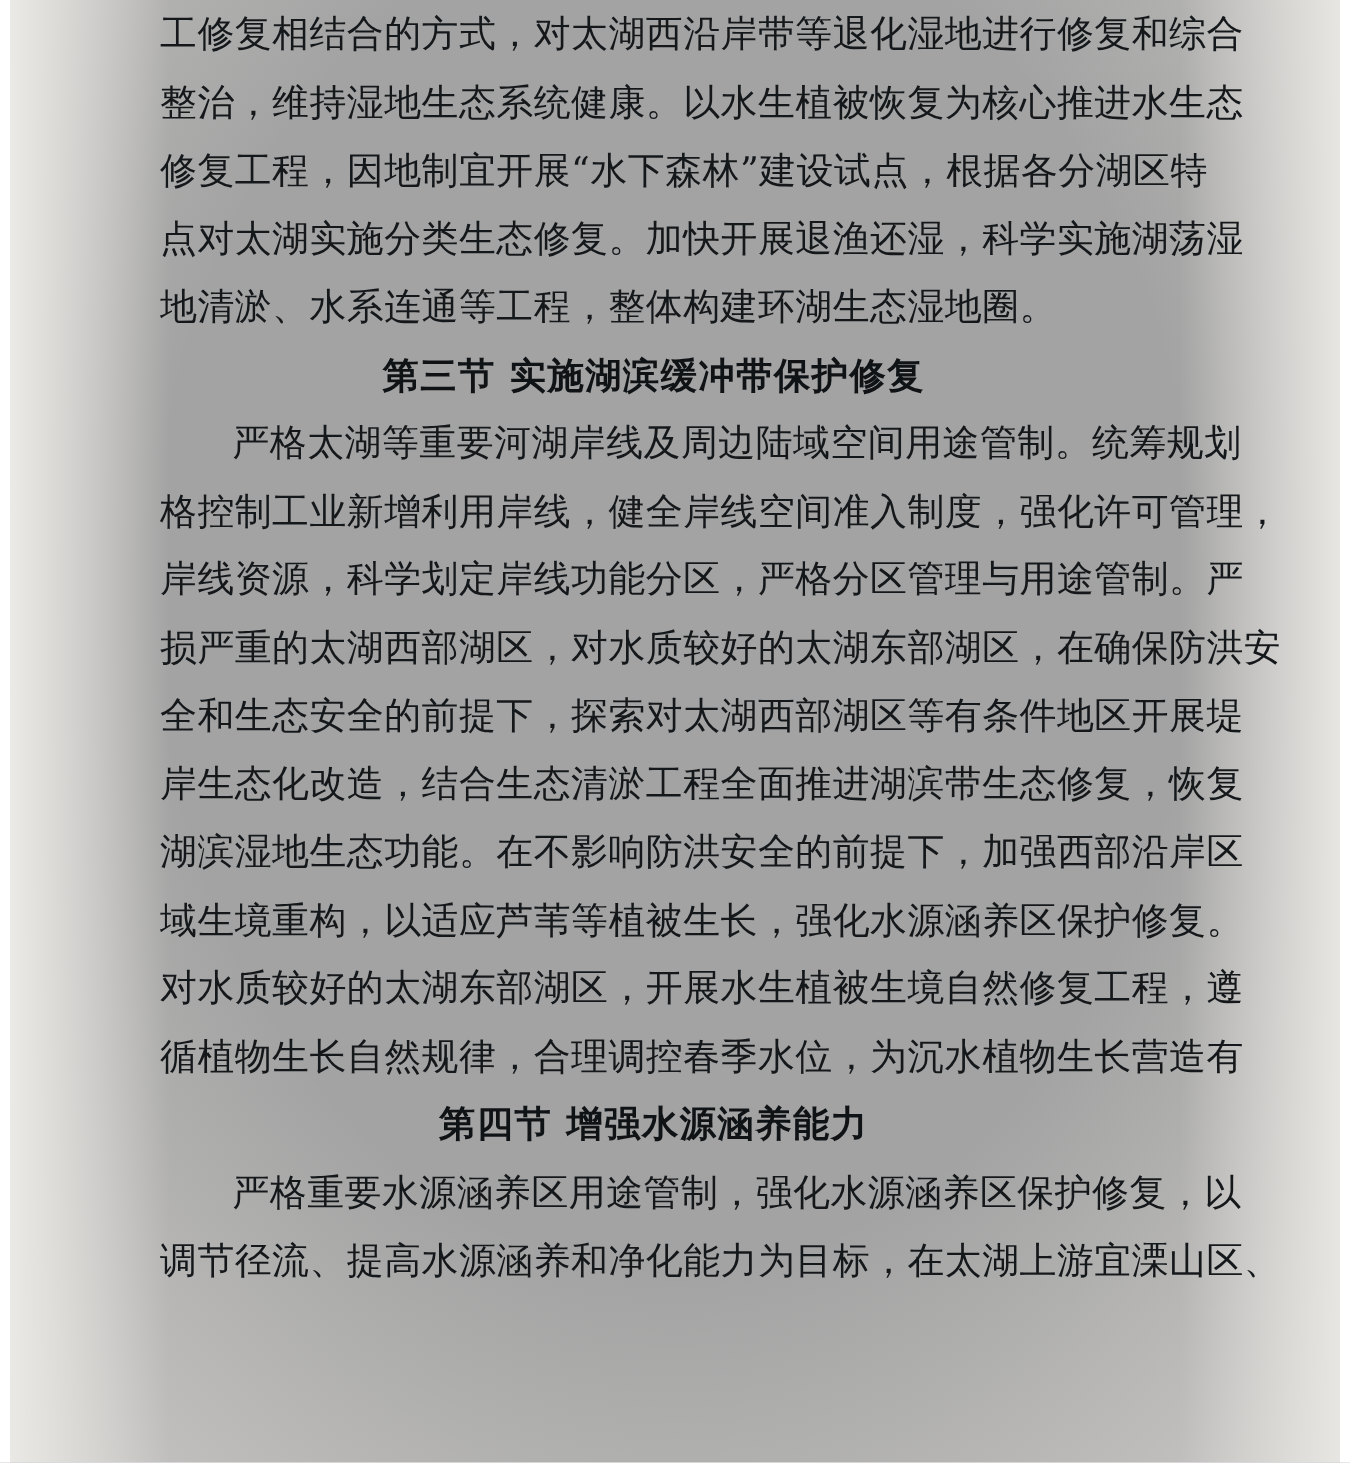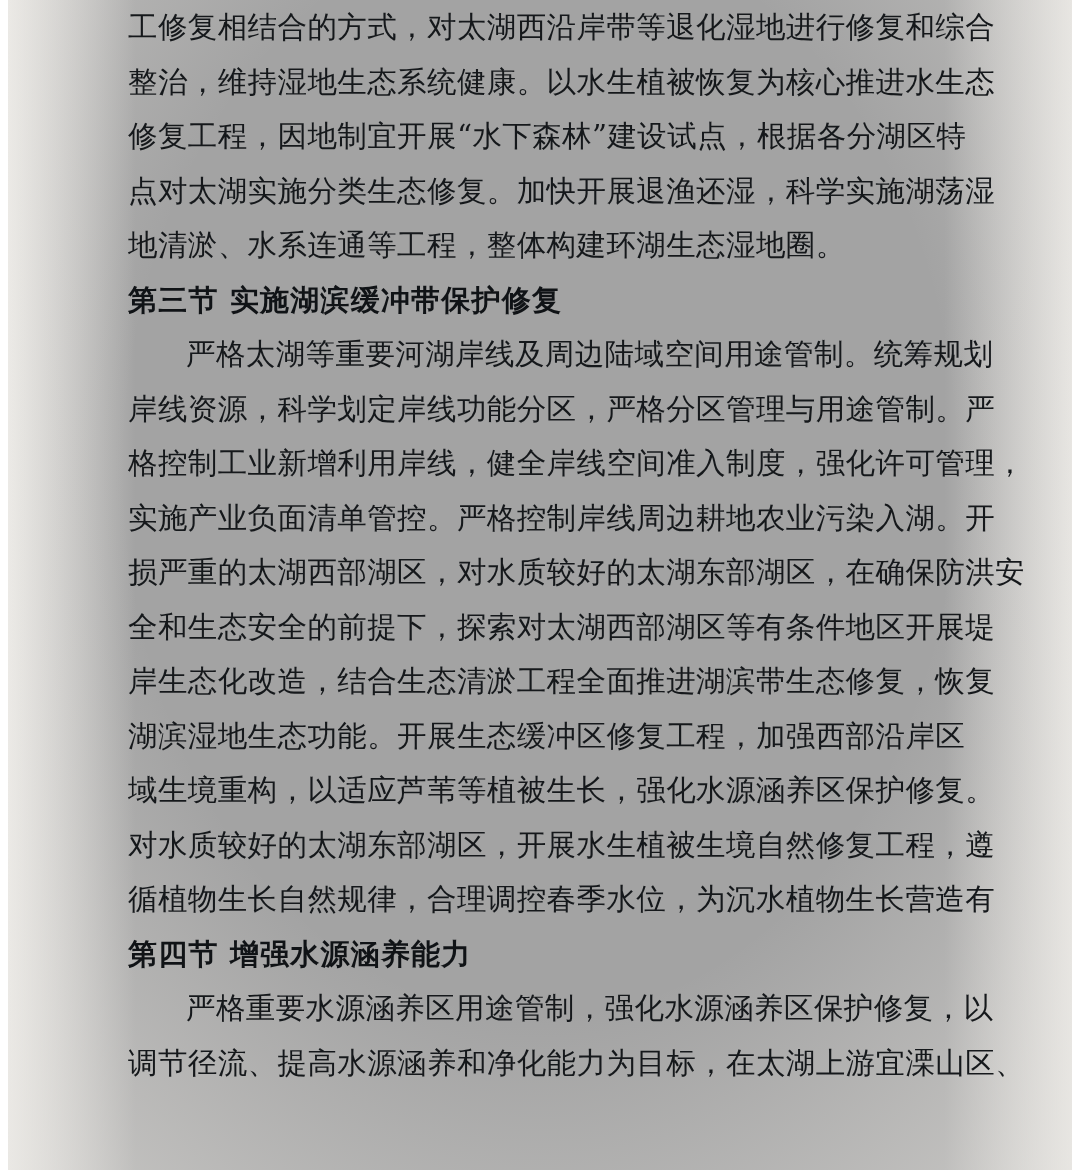--- a/index.html
+++ b/index.html
@@ -44,21 +44,21 @@
     color: #15181b;
   }
   p.body-line.indent {
     text-indent: 58px;
   }
   h2.section-heading {
     margin: 0;
     font-size: 29px;
     line-height: 54.5px;
     font-weight: bold;
-    text-align: left;
+    text-align: center;
     letter-spacing: 1.2px;
     color: #101316;
   }
   .block { margin: 0; padding: 0; }
 </style>
 </head>
 <body>
 
 <div class="page">
   <div class="paper-tint"></div>
@@ -70,27 +70,26 @@
       <p class="body-line">整治，维持湿地生态系统健康。以水生植被恢复为核心推进水生态</p>
       <p class="body-line">修复工程，因地制宜开展“水下森林”建设试点，根据各分湖区特</p>
       <p class="body-line">点对太湖实施分类生态修复。加快开展退渔还湿，科学实施湖荡湿</p>
       <p class="body-line">地清淤、水系连通等工程，整体构建环湖生态湿地圈。</p>
     </div>
 
     <h2 class="section-heading">第三节  实施湖滨缓冲带保护修复</h2>
 
     <div class="block">
       <p class="body-line indent">严格太湖等重要河湖岸线及周边陆域空间用途管制。统筹规划</p>
+      <p class="body-line">格控制工业新增利用岸线，健全岸线空间准入制度，强化许可管理，</p>
       <p class="body-line">岸线资源，科学划定岸线功能分区，严格分区管理与用途管制。严</p>
-      <p class="body-line">格控制工业新增利用岸线，健全岸线空间准入制度，强化许可管理，</p>
-      <p class="body-line">实施产业负面清单管控。严格控制岸线周边耕地农业污染入湖。开</p>
       <p class="body-line">损严重的太湖西部湖区，对水质较好的太湖东部湖区，在确保防洪安</p>
       <p class="body-line">全和生态安全的前提下，探索对太湖西部湖区等有条件地区开展堤</p>
       <p class="body-line">岸生态化改造，结合生态清淤工程全面推进湖滨带生态修复，恢复</p>
-      <p class="body-line">湖滨湿地生态功能。开展生态缓冲区修复工程，加强西部沿岸区</p>
+      <p class="body-line">湖滨湿地生态功能。在不影响防洪安全的前提下，加强西部沿岸区</p>
       <p class="body-line">域生境重构，以适应芦苇等植被生长，强化水源涵养区保护修复。</p>
       <p class="body-line">对水质较好的太湖东部湖区，开展水生植被生境自然修复工程，遵</p>
       <p class="body-line">循植物生长自然规律，合理调控春季水位，为沉水植物生长营造有</p>
     </div>
 
     <h2 class="section-heading">第四节  增强水源涵养能力</h2>
 
     <div class="block">
       <p class="body-line indent">严格重要水源涵养区用途管制，强化水源涵养区保护修复，以</p>
       <p class="body-line">调节径流、提高水源涵养和净化能力为目标，在太湖上游宜溧山区、</p>

